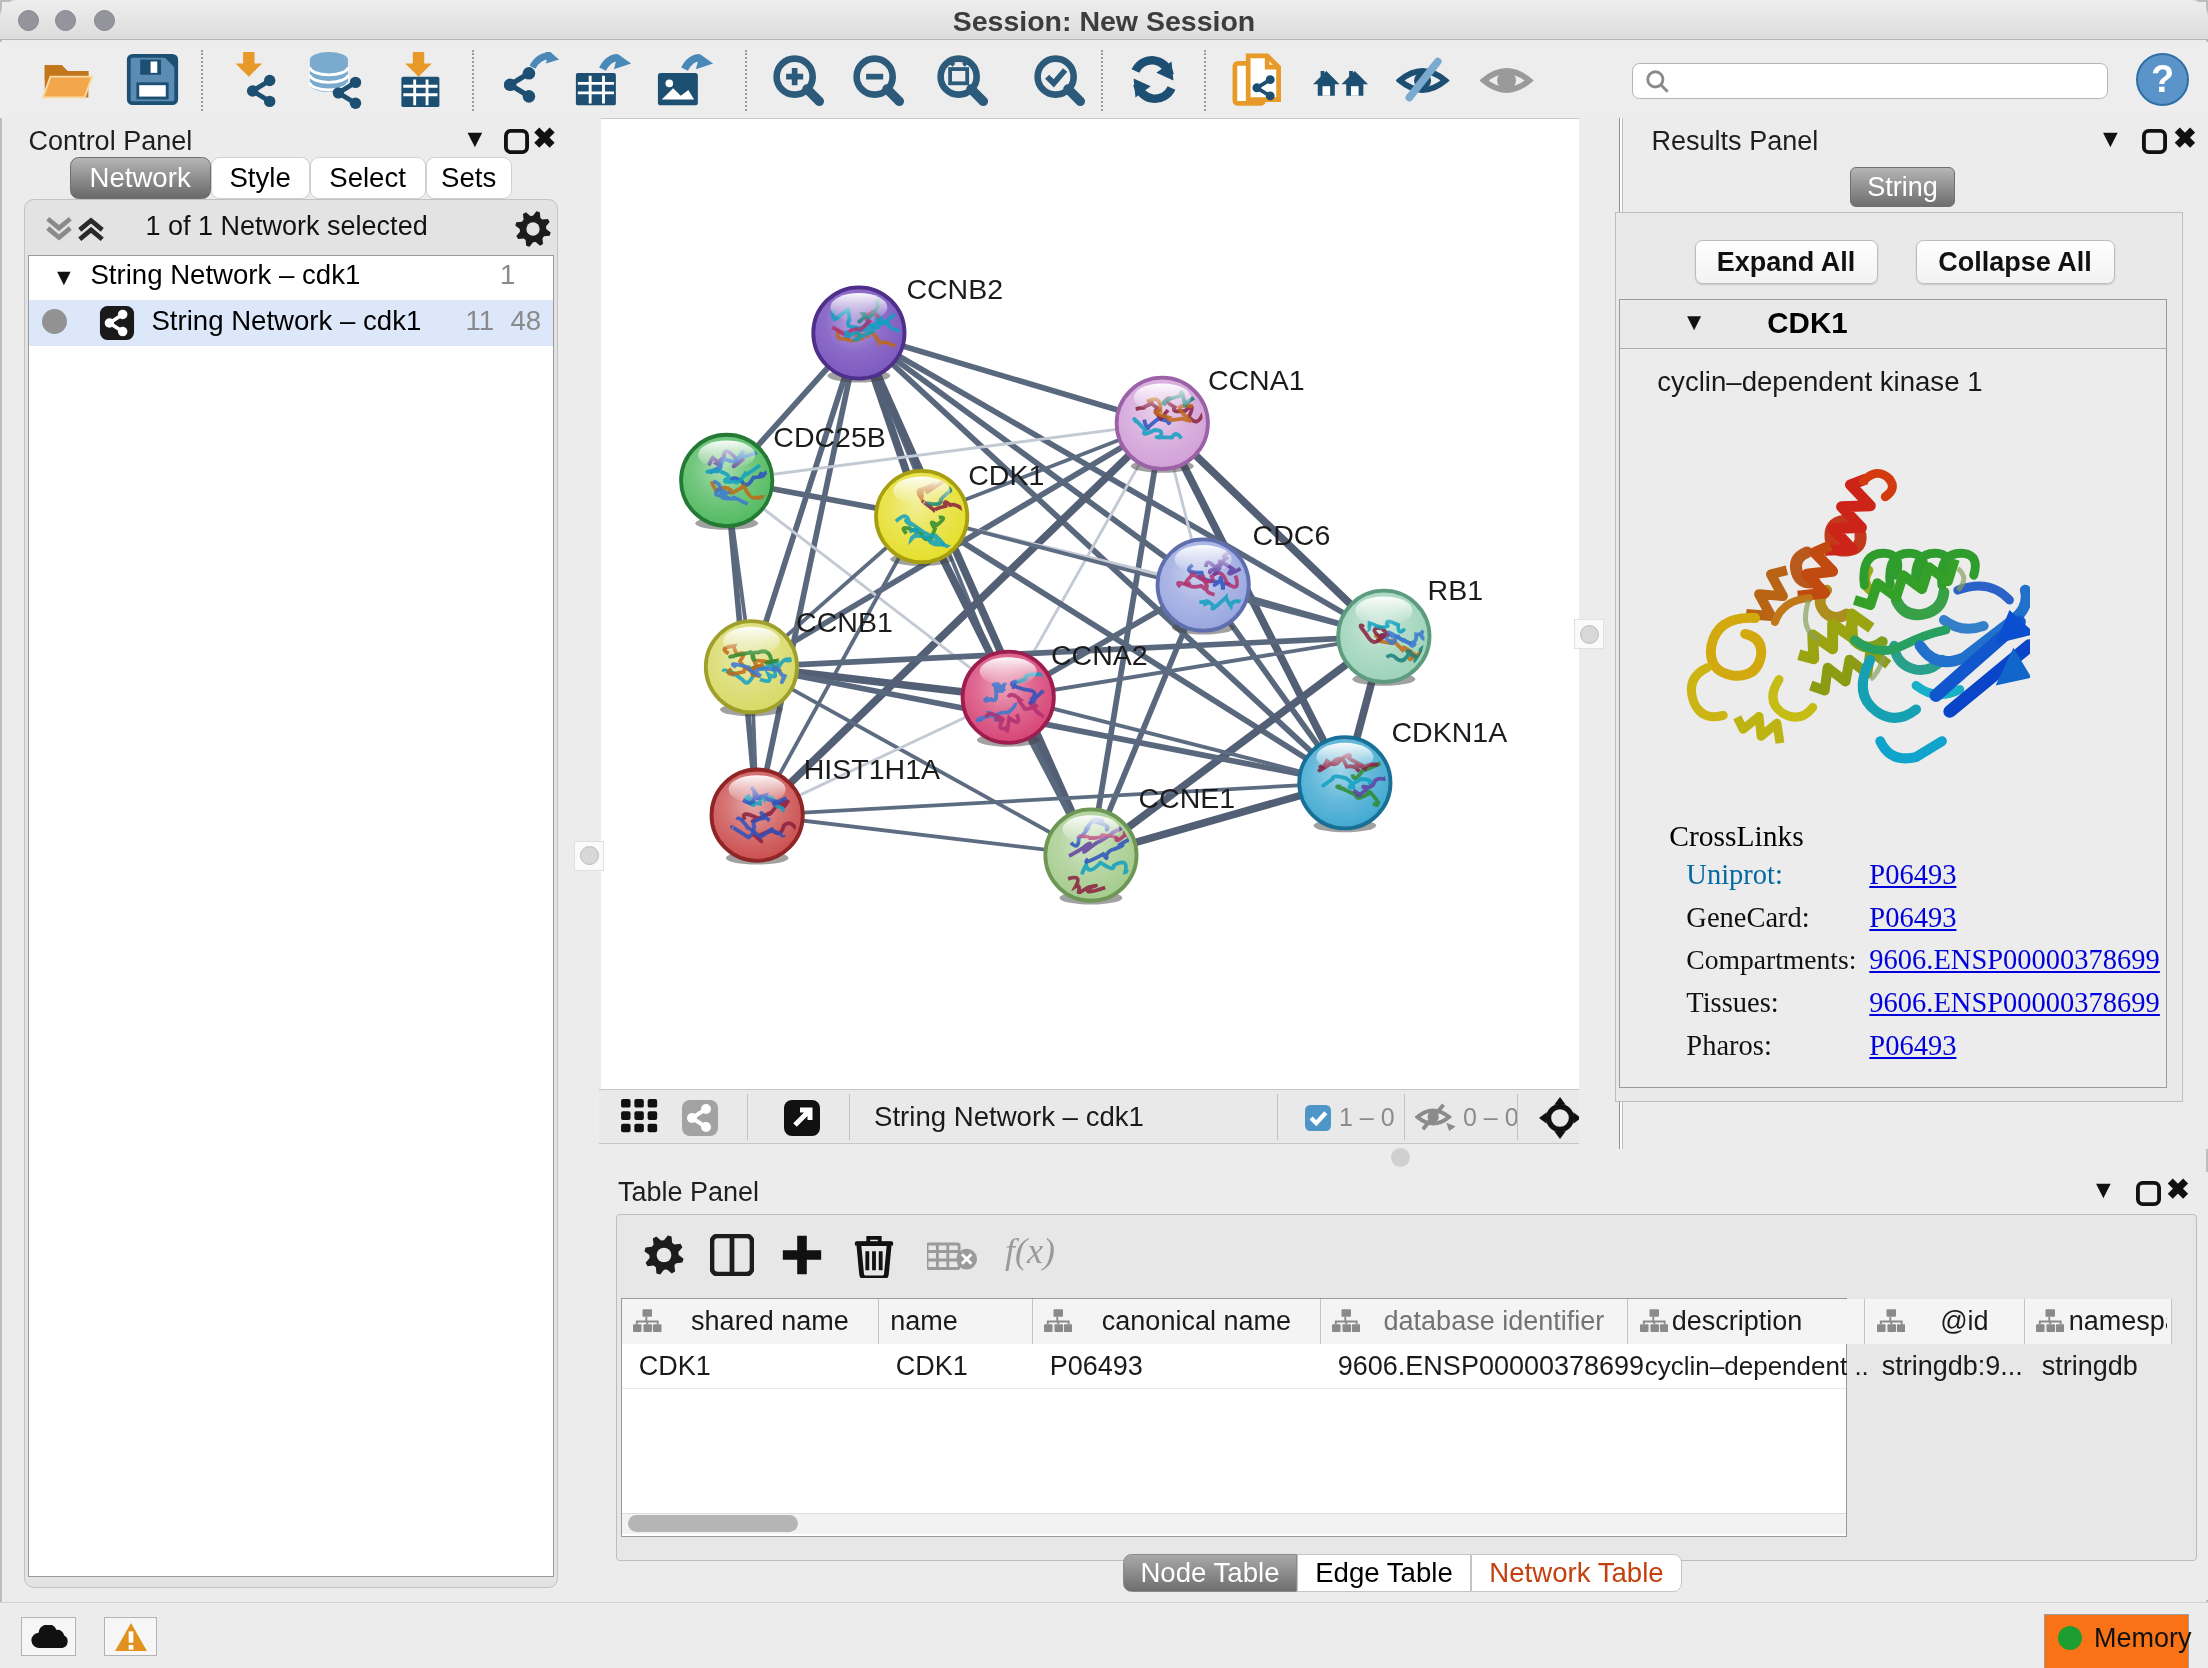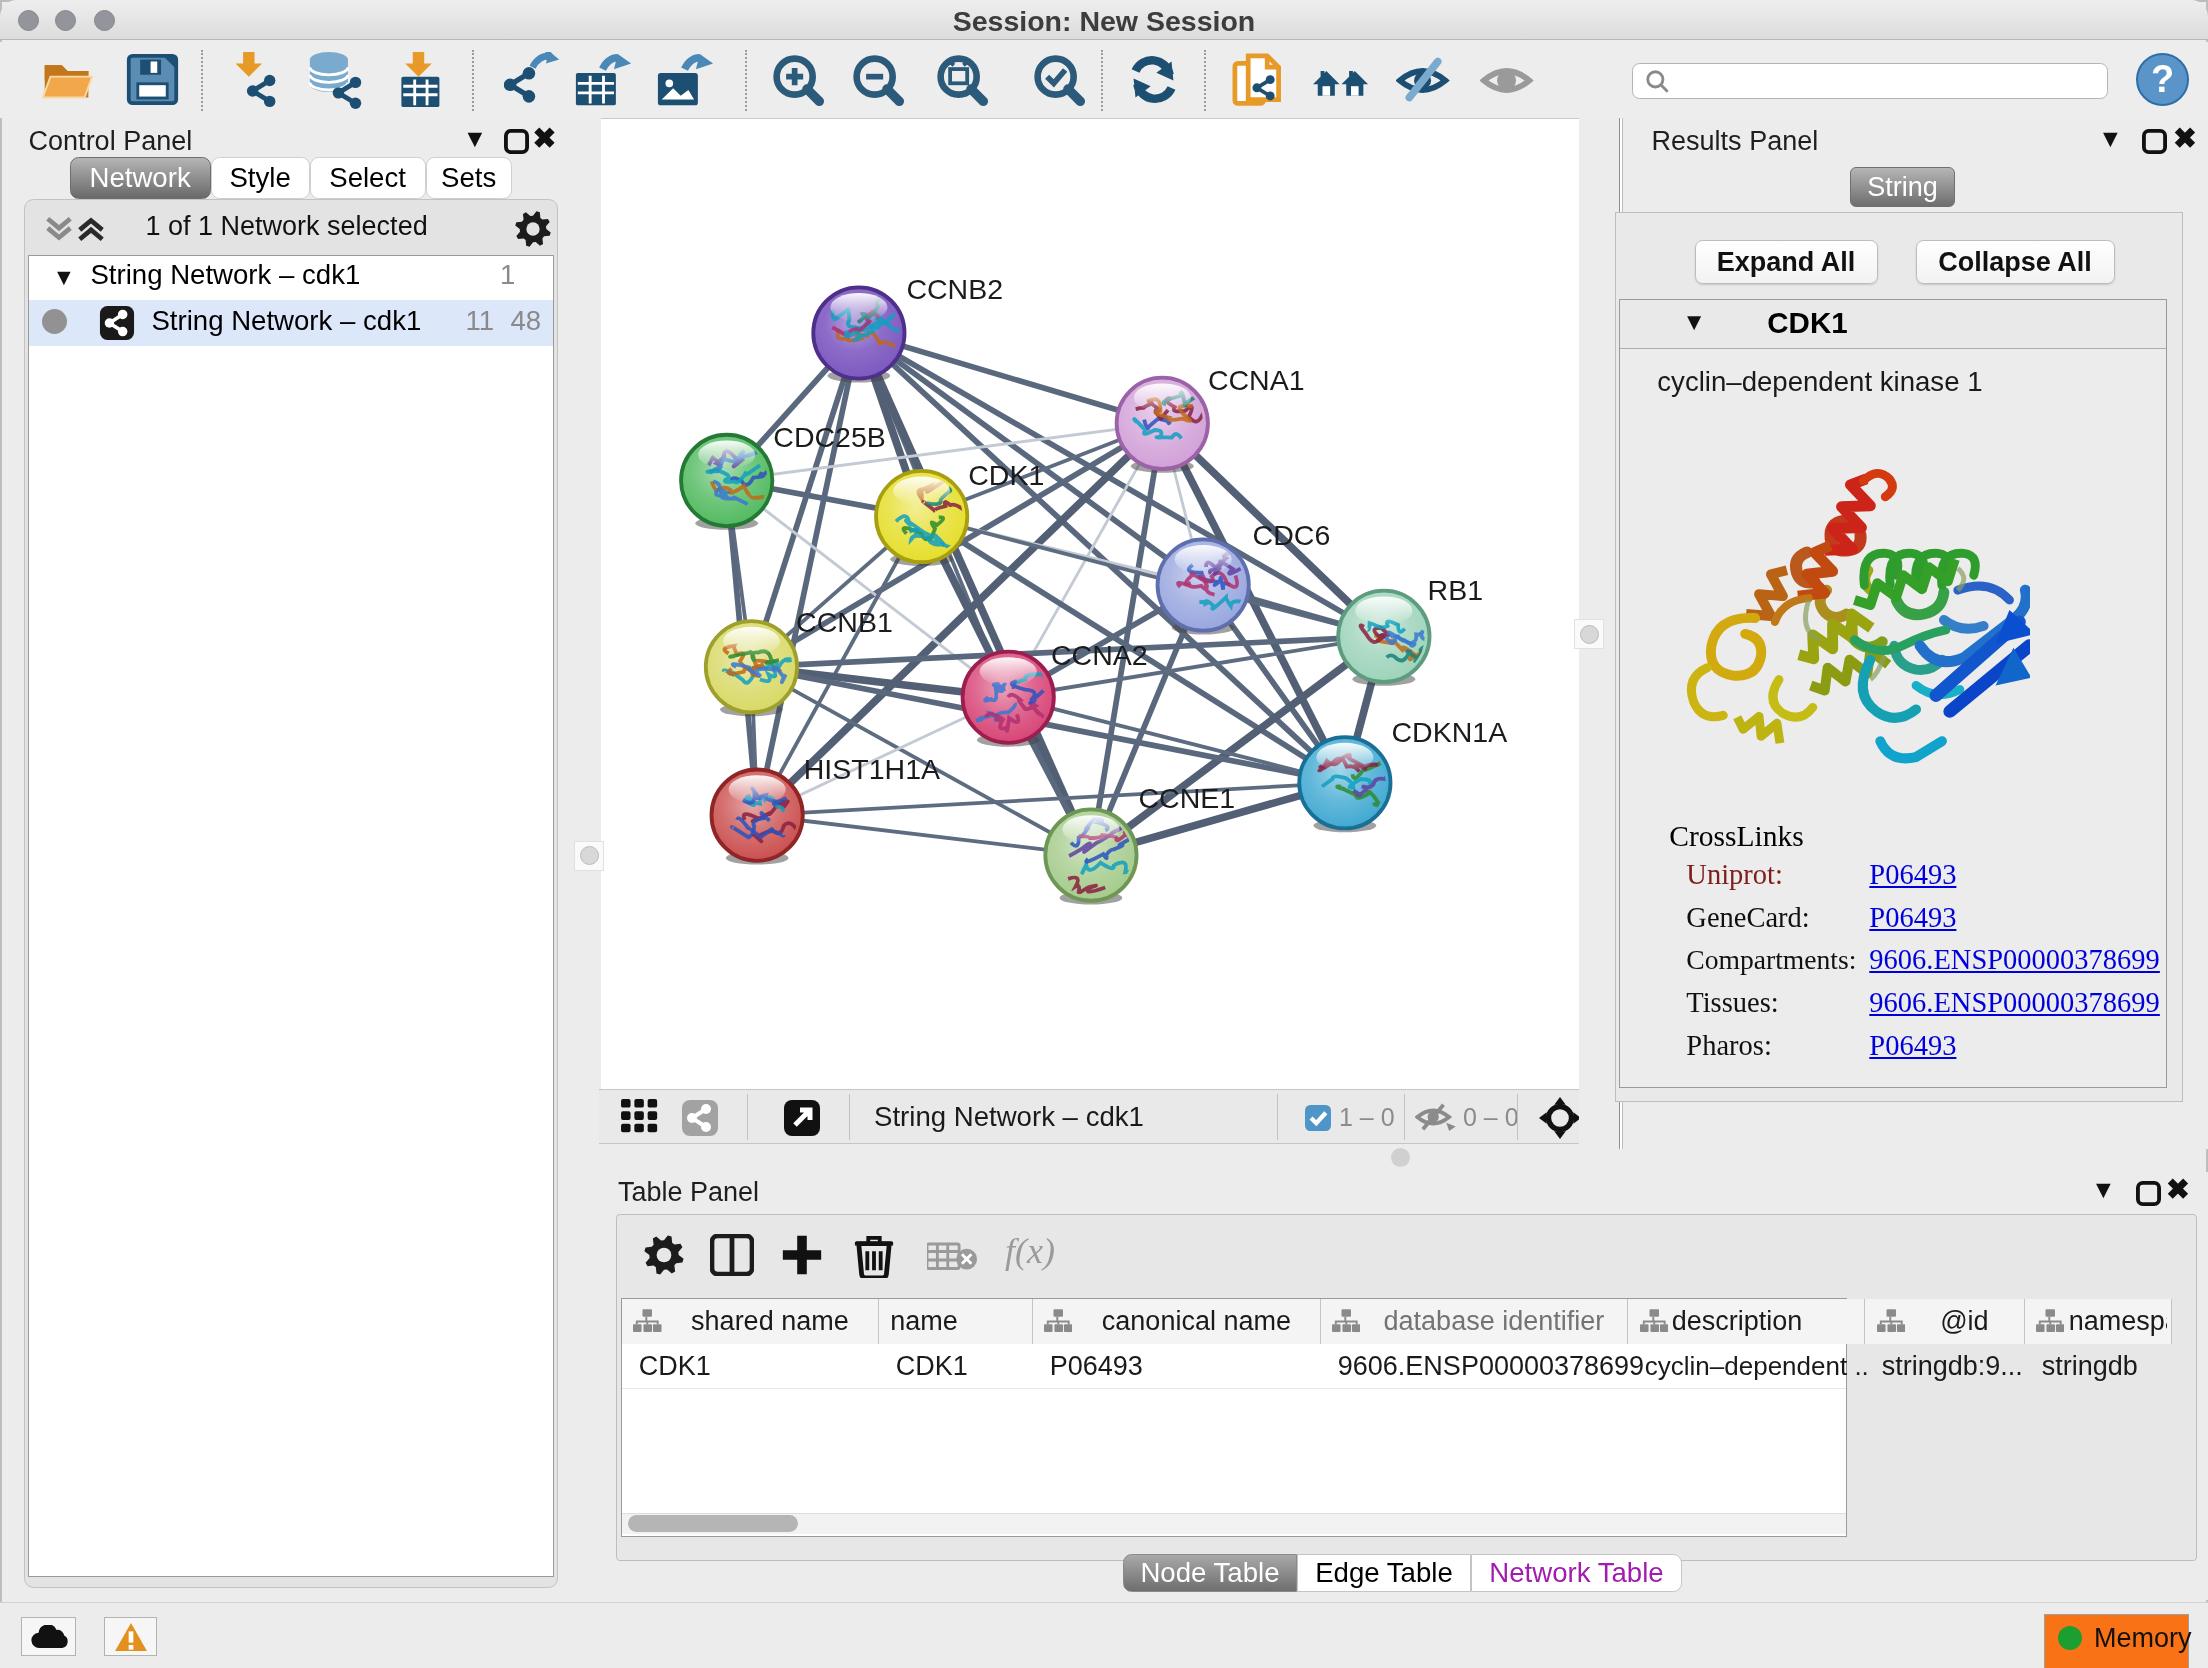--- a/index.html
+++ b/index.html
@@ -662,21 +662,21 @@
             <path d="M258 236 q20 16 44 4" fill="none" stroke="#18b0c8" stroke-width="9" stroke-linecap="round"></path>
             <path d="M262 196 q16 24 44 12 l52 -40 q14 -12 10 -28" fill="none" stroke="#2170cc" stroke-width="11" stroke-linecap="round"></path>
             <path d="M278 246 L362 172" fill="none" stroke="#1156cc" stroke-width="13" stroke-linecap="round"></path>
             <path d="M292 262 L372 196" fill="none" stroke="#0a44c8" stroke-width="13" stroke-linecap="round"></path>
             <path d="M300 140 q32 -12 52 10" fill="none" stroke="#2b62c8" stroke-width="9" stroke-linecap="round"></path>
             <path d="M352 160 L378 184 l-40 10 z" fill="#0a4fd0"></path>
             <path d="M356 198 L338 236 l36 -8 z" fill="#1166cc"></path>
             <path d="M150 150 q-10 30 10 40 M226 206 q-6 18 -14 24 M300 118 q12 10 0 22" fill="none" stroke="#8aa060" stroke-width="5" opacity="0.7"></path>
           </svg>
     <div style="position:absolute;left:49px;top:520px;font-size:29.5px;font-weight:400;color:#000;font-family:'Liberation Serif',serif;">CrossLinks</div>
-    <div style="position:absolute;left:66px;top:559px;font-size:28.5px;color:#7f1d1d;font-family:'Liberation Serif',serif;">Uniprot:</div>
+    <div style="position:absolute;left:66px;top:559px;font-size:28.5px;color:#0369a1;font-family:'Liberation Serif',serif;">Uniprot:</div>
           <div style="position:absolute;left:249px;top:559px;font-size:28.5px;color:#0000dd;text-decoration:underline;font-family:'Liberation Serif',serif;">P06493</div>
           <div style="position:absolute;left:66px;top:602px;font-size:28.5px;color:#111;font-family:'Liberation Serif',serif;">GeneCard:</div>
           <div style="position:absolute;left:249px;top:602px;font-size:28.5px;color:#0000dd;text-decoration:underline;font-family:'Liberation Serif',serif;">P06493</div>
           <div style="position:absolute;left:66px;top:644px;font-size:27.6px;color:#111;font-family:'Liberation Serif',serif;">Compartments:</div>
           <div style="position:absolute;left:249px;top:644px;font-size:28.5px;color:#0000dd;text-decoration:underline;font-family:'Liberation Serif',serif;">9606.ENSP00000378699</div>
           <div style="position:absolute;left:66px;top:687px;font-size:28.5px;color:#111;font-family:'Liberation Serif',serif;">Tissues:</div>
           <div style="position:absolute;left:249px;top:687px;font-size:28.5px;color:#0000dd;text-decoration:underline;font-family:'Liberation Serif',serif;">9606.ENSP00000378699</div>
           <div style="position:absolute;left:66px;top:730px;font-size:28.5px;color:#111;font-family:'Liberation Serif',serif;">Pharos:</div>
           <div style="position:absolute;left:249px;top:730px;font-size:28.5px;color:#0000dd;text-decoration:underline;font-family:'Liberation Serif',serif;">P06493</div>
   </div>
@@ -798,21 +798,21 @@
           <div style="position:absolute;left:1023px;top:52px;width:224px;overflow:hidden;font-size:26px;color:#1a1a1a;white-space:nowrap;">cyclin–dependent ...</div>
           <div style="position:absolute;left:1260px;top:52px;font-size:27px;color:#1a1a1a;white-space:nowrap;">stringdb:9...</div>
           <div style="position:absolute;left:1420px;top:52px;font-size:27px;color:#1a1a1a;white-space:nowrap;">stringdb</div>
 <div style="position:absolute;left:0;top:89px;width:100%;border-top:1px solid #e8e8e8;"></div>
 <div style="position:absolute;left:0;top:214px;width:100%;height:21px;background:#f2f2f2;border-top:1px solid #ddd;"></div>
 <div style="position:absolute;left:6.7px;top:216px;width:170px;height:17px;border-radius:8.6px;background:#b5b5b5;"></div>
         </div>
 </div>
 <div style="position:absolute;left:552px;top:382px;width:174px;height:38px;background:linear-gradient(#a9a9a9,#6e6e6e);border:1px solid #8a8a8a;border-radius:8.6px 0 0 8.6px;color:#fff;font-size:27.6px;text-align:center;line-height:36px;z-index:2;">Node Table</div>
 <div style="position:absolute;left:726px;top:382px;width:174px;height:38px;background:#fff;border:1px solid #c4c4c4;color:#000;font-size:27.6px;text-align:center;line-height:36px;z-index:2;">Edge Table</div>
-<div style="position:absolute;left:900px;top:382px;width:211px;height:38px;background:#fff;border:1px solid #c4c4c4;border-radius:0 8.6px 8.6px 0;color:#a21caf;font-size:27.6px;text-align:center;line-height:36px;z-index:2;">Network Table</div>
+<div style="position:absolute;left:900px;top:382px;width:211px;height:38px;background:#fff;border:1px solid #c4c4c4;border-radius:0 8.6px 8.6px 0;color:#c2410c;font-size:27.6px;text-align:center;line-height:36px;z-index:2;">Network Table</div>
     </div>
   <div id="statusbar">
       <div class="sq-btn" style="left:21px;top:14.3px;width:55px;height:39px;">
         <svg style="position:absolute;left:7.6px;top:6.7px;" width="38" height="25" viewBox="0 0 40 26">
           <path d="M10 24 a8 8 0 0 1 -1 -16 a10 10 0 0 1 19 -3 a7 7 0 0 1 8 6 a7 7 0 0 1 -2 13 z" fill="#111"></path>
         </svg>
       </div>
 <div class="sq-btn" style="left:104px;top:14.3px;width:53px;height:39px;">
         <svg style="position:absolute;left:8.6px;top:3.8px;" width="34" height="30" viewBox="0 0 36 32">
           <path d="M18 1 L35 31 H1 Z" fill="#e2911e"></path>

